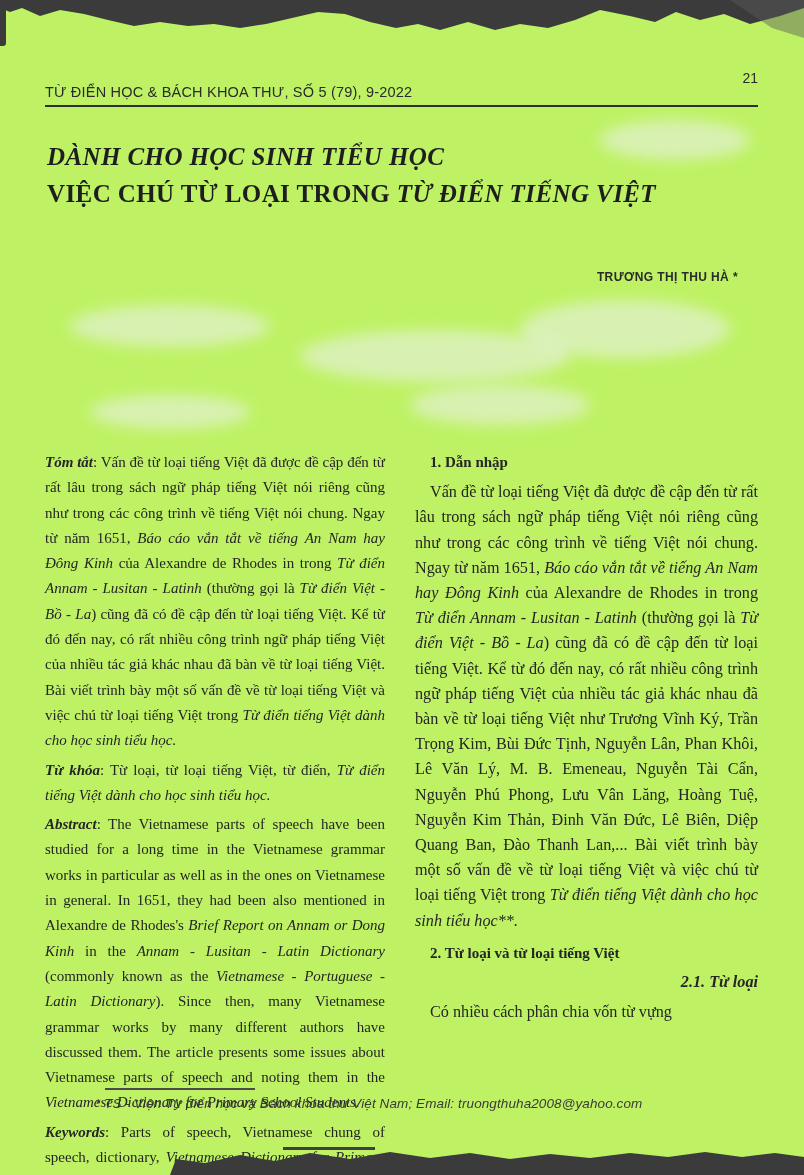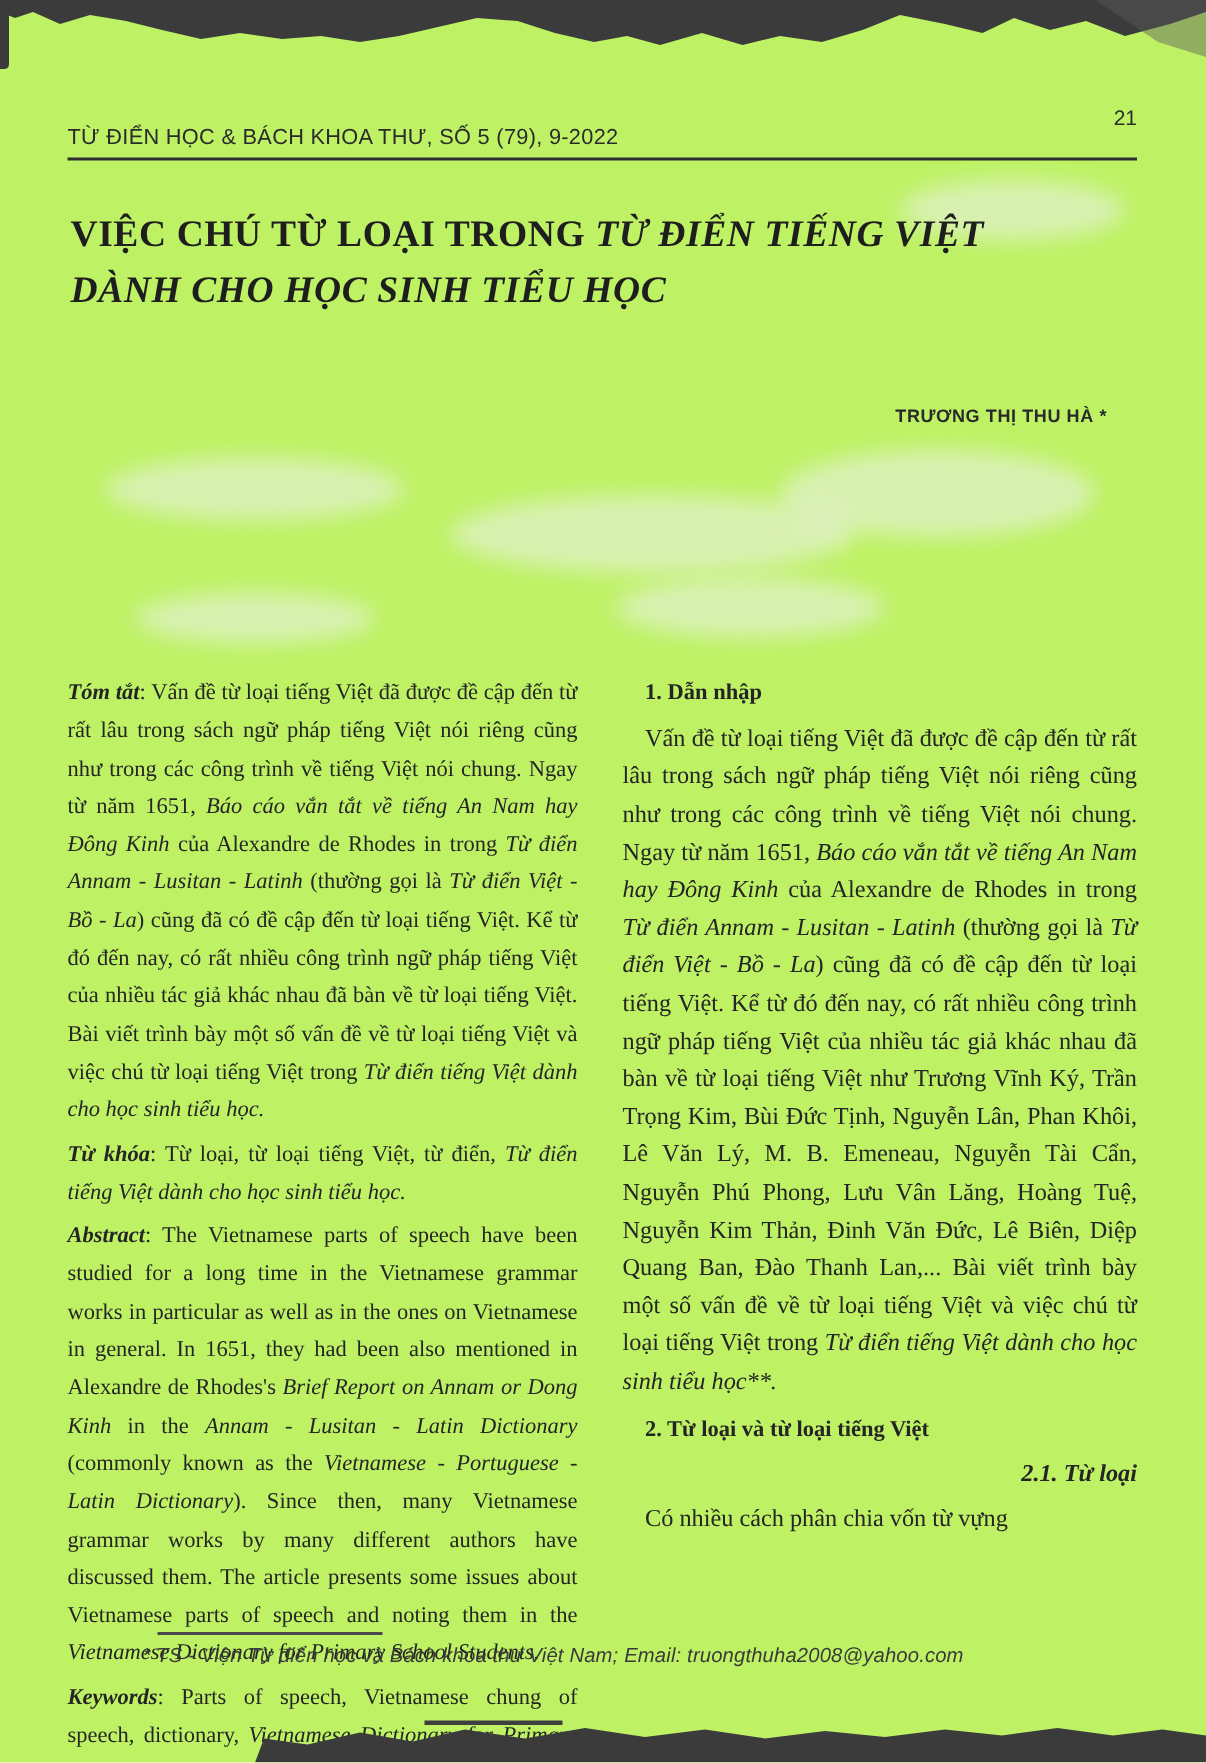--- a/index.html
+++ b/index.html
@@ -87,22 +87,22 @@
     <polygon fill="#3b3b3b" points="0,0 804,0 804,8 780,16 750,24 724,14 700,20 676,12 655,22 630,16 600,10 575,20 548,28 520,24 495,30 468,22 440,30 418,24 396,28 370,22 345,14 318,12 292,18 266,24 240,28 214,24 188,26 160,22 134,26 108,20 84,14 60,10 40,16 22,8 10,12 0,8"></polygon>
     <polygon fill="#5a5a5a" opacity="0.45" points="730,0 804,0 804,38 772,28 748,12"></polygon>
   </svg>
 
   <div class="page-header">
     <span class="journal-title">TỪ ĐIỂN HỌC &amp; BÁCH KHOA THƯ, SỐ 5 (79), 9-2022</span>
     <span class="page-number">21</span>
   </div>
 
   <h1 class="article-title">
+    <span style="display:block"><span class="s-bi">DÀNH CHO HỌC SINH TIỂU HỌC</span></span>
     <span style="display:block"><span class="s-b">VIỆC CHÚ TỪ LOẠI TRONG </span><span class="s-bi">TỪ ĐIỂN TIẾNG VIỆT</span></span>
-    <span style="display:block"><span class="s-bi">DÀNH CHO HỌC SINH TIỂU HỌC</span></span>
   </h1>
 
   <div class="author-name">TRƯƠNG THỊ THU HÀ *</div>
 
   <div class="columns">
     <div class="col-left">
       <p><span class="s-bi">Tóm tắt</span><span>: Vấn đề từ loại tiếng Việt đã được đề cập đến từ rất lâu trong sách ngữ pháp tiếng Việt nói riêng cũng như trong các công trình về tiếng Việt nói chung. Ngay từ năm 1651, </span><span class="s-i">Báo cáo vắn tắt về tiếng An Nam hay Đông Kinh</span><span> của Alexandre de Rhodes in trong </span><span class="s-i">Từ điển Annam - Lusitan - Latinh</span><span> (thường gọi là </span><span class="s-i">Từ điển Việt - Bồ - La</span><span>) cũng đã có đề cập đến từ loại tiếng Việt. Kể từ đó đến nay, có rất nhiều công trình ngữ pháp tiếng Việt của nhiều tác giả khác nhau đã bàn về từ loại tiếng Việt. Bài viết trình bày một số vấn đề về từ loại tiếng Việt và việc chú từ loại tiếng Việt trong </span><span class="s-i">Từ điển tiếng Việt dành cho học sinh tiểu học.</span></p>
       <p><span class="s-bi">Từ khóa</span><span>: Từ loại, từ loại tiếng Việt, từ điển, </span><span class="s-i">Từ điển tiếng Việt dành cho học sinh tiểu học.</span></p>
       <p><span class="s-bi">Abstract</span><span>: The Vietnamese parts of speech have been studied for a long time in the Vietnamese grammar works in particular as well as in the ones on Vietnamese in general. In 1651, they had been also mentioned in Alexandre de Rhodes's </span><span class="s-i">Brief Report on Annam or Dong Kinh</span><span> in the </span><span class="s-i">Annam - Lusitan - Latin Dictionary</span><span> (commonly known as the </span><span class="s-i">Vietnamese - Portuguese - Latin Dictionary</span><span>). Since then, many Vietnamese grammar works by many different authors have discussed them. The article presents some issues about Vietnamese parts of speech and noting them in the </span><span class="s-i">Vietnamese Dictionary for Primary School Students.</span></p>
       <p><span class="s-bi">Keywords</span><span>: Parts of speech, Vietnamese chung of speech, dictionary, </span><span class="s-i">Vietnamese Dictionary for Primary School Students.</span></p>

